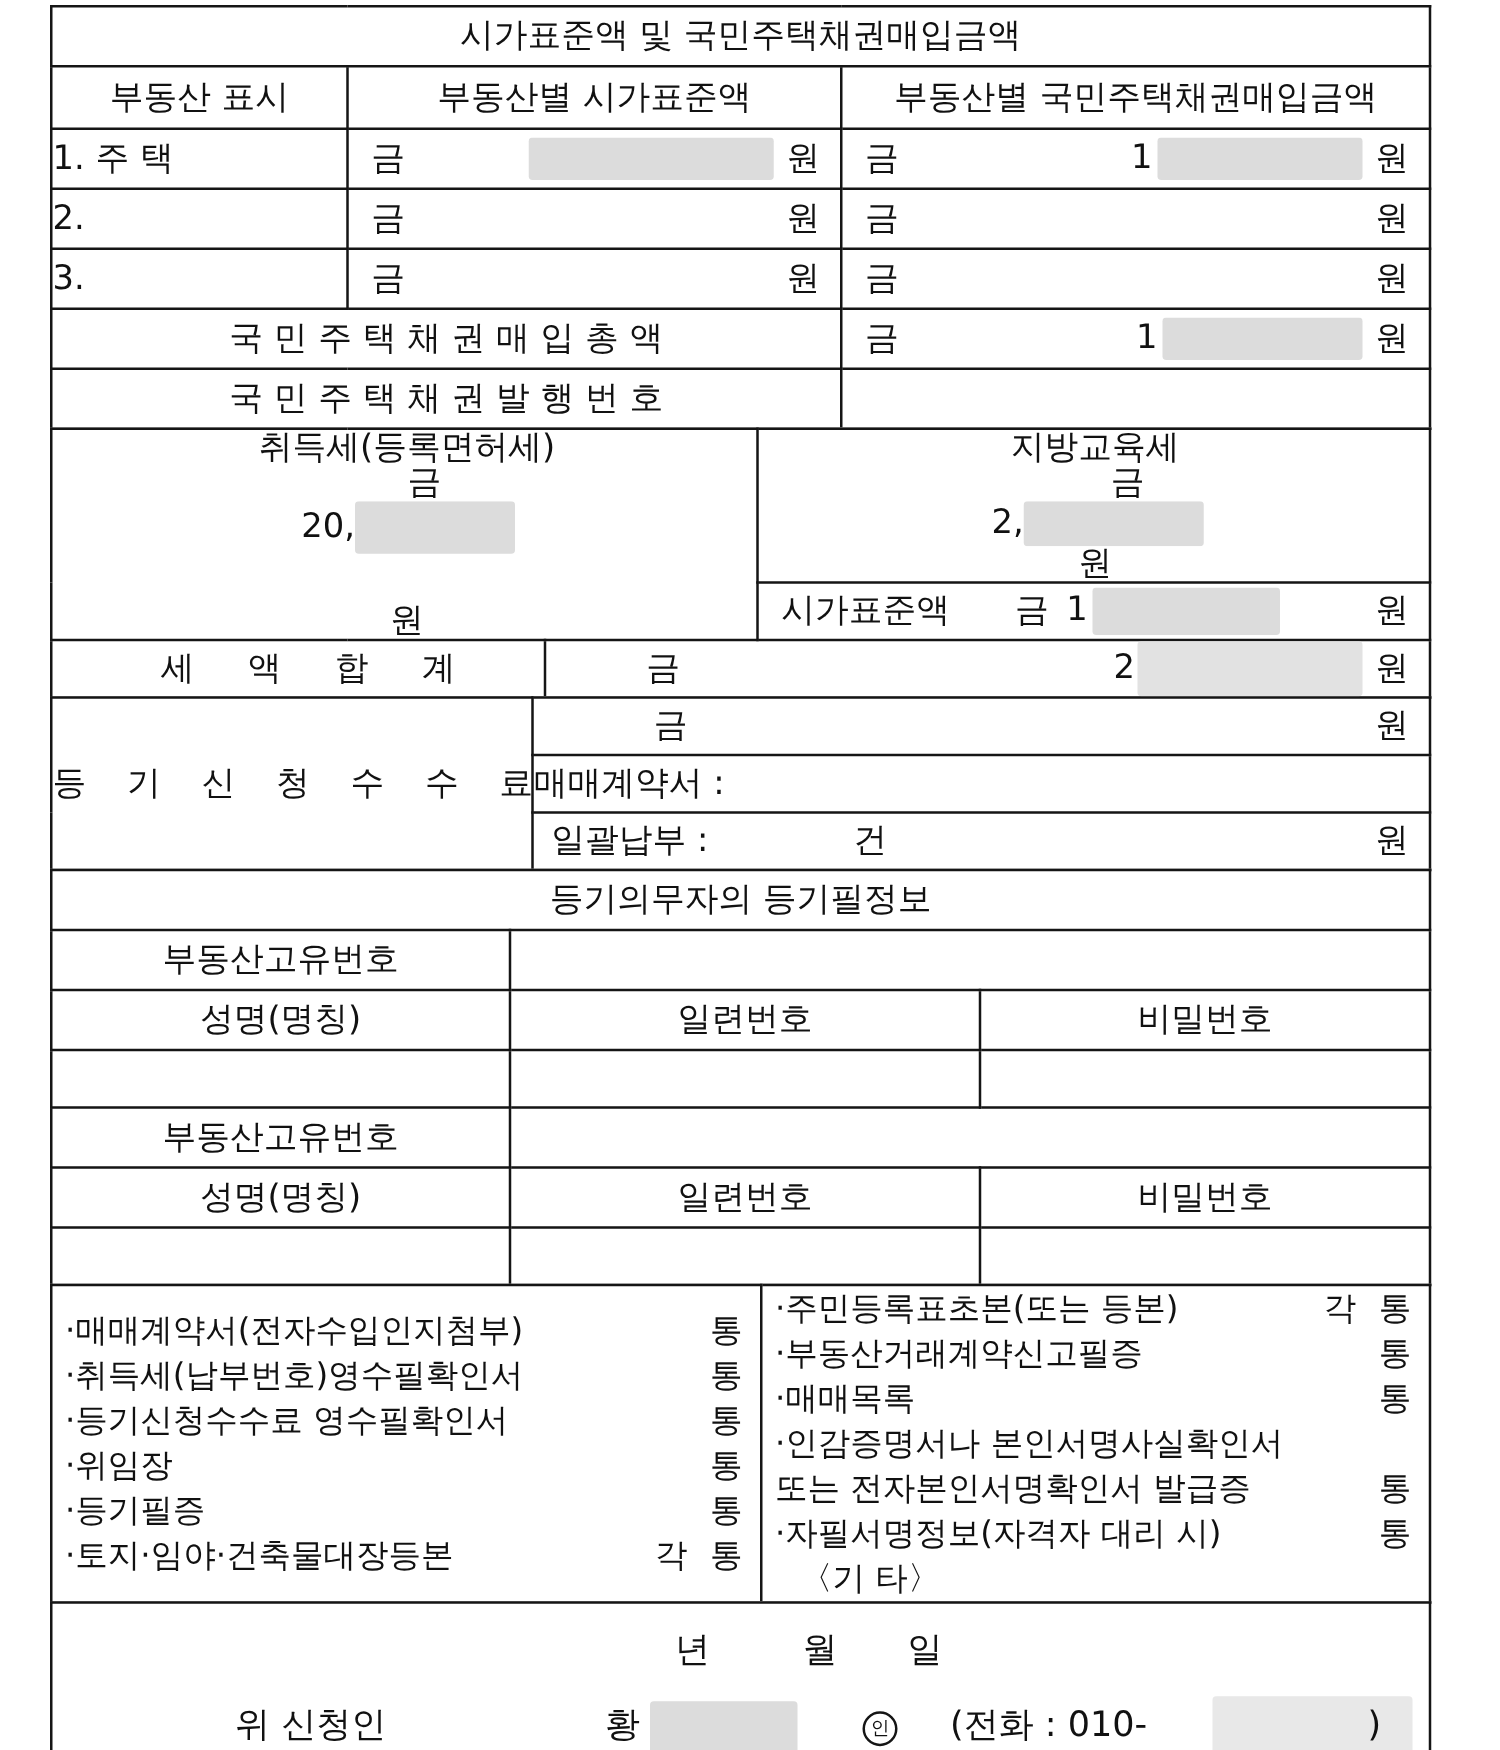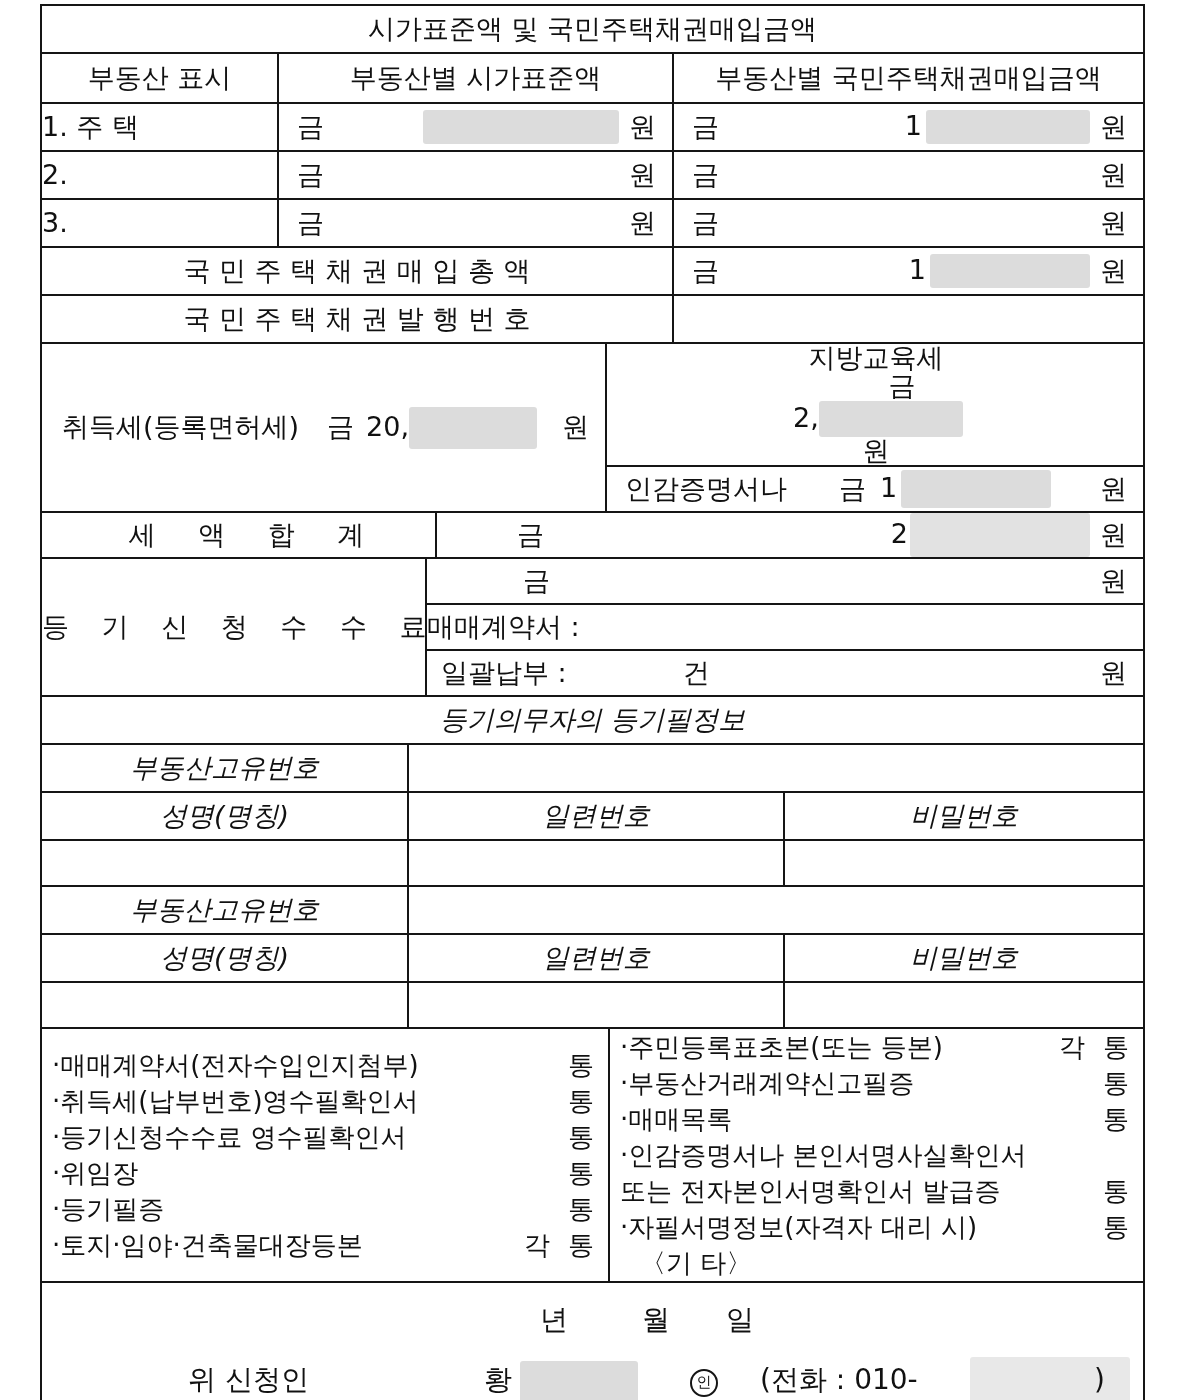--- a/index.html
+++ b/index.html
@@ -213,40 +213,40 @@
     <colgroup>
       <col style="width:237px">
       <col style="width:158px">
       <col style="width:170px">
       <col style="width:538px">
     </colgroup>
 
     <tbody>
         <tr>
       <td colspan="3" rowspan="2" class="h-tax">
-        <div class="money" style="padding-left:20px;">
+        <div class="money" style="padding-left:20px;flex-direction:column;">
           <span class="geum">취득세(등록면허세)</span>
           <span class="geum" style="padding-left:28px;">금</span>
           <span class="val" style="text-align:left;padding-left:12px;"><span>20,</span><span class="redact" style="width:128px;height:42px;margin-left:0px;"></span></span>
           <span class="won">원</span>
         </div>
       </td>
       <td class="h-tax">
         <div class="money" style="padding-left:18px;flex-direction:column;">
           <span class="geum">지방교육세</span>
           <span class="geum" style="padding-left:52px;">금</span>
           <span class="val" style="text-align:left;padding-left:14px;"><span>2,</span><span class="redact" style="width:144px;height:36px;"></span></span>
           <span class="won">원</span>
         </div>
       </td>
     </tr>
     <tr>
       <td class="h-tax">
         <div class="money" style="padding-left:18px;">
-          <span class="geum">인감증명서나</span>
+          <span class="geum">시가표준액</span>
           <span class="geum" style="padding-left:52px;">금</span>
           <span class="val" style="text-align:left;padding-left:14px;"><span>1</span><span class="redact" style="width:150px;height:38px;margin-left:4px;"></span></span>
           <span class="won">원</span>
         </div>
       </td>
     </tr>
 
     <tr>
       <td colspan="2" class="c h-tax sp14" style="padding-left:33px;">세    액    합    계</td>
       <td colspan="2" class="h-tax">
@@ -289,21 +289,21 @@
           <span class="geum">일괄납부 :</span>
           <span class="geum" style="padding-left:116px;">건</span>
           <span class="val"></span>
           <span class="won">원</span>
         </div>
       </td>
     </tr>
   </tbody>
     </table>
 
-  <table class="frm" style="margin-top:-2px;font-style:italic;">
+  <table class="frm" style="margin-top:-2px;">
     <colgroup>
       <col style="width:367px">
       <col style="width:376px">
       <col style="width:360px">
     </colgroup>
 
     <tbody>
         <tr>
       <td colspan="3" class="c h-band">등기의무자의 등기필정보</td>
     </tr>

